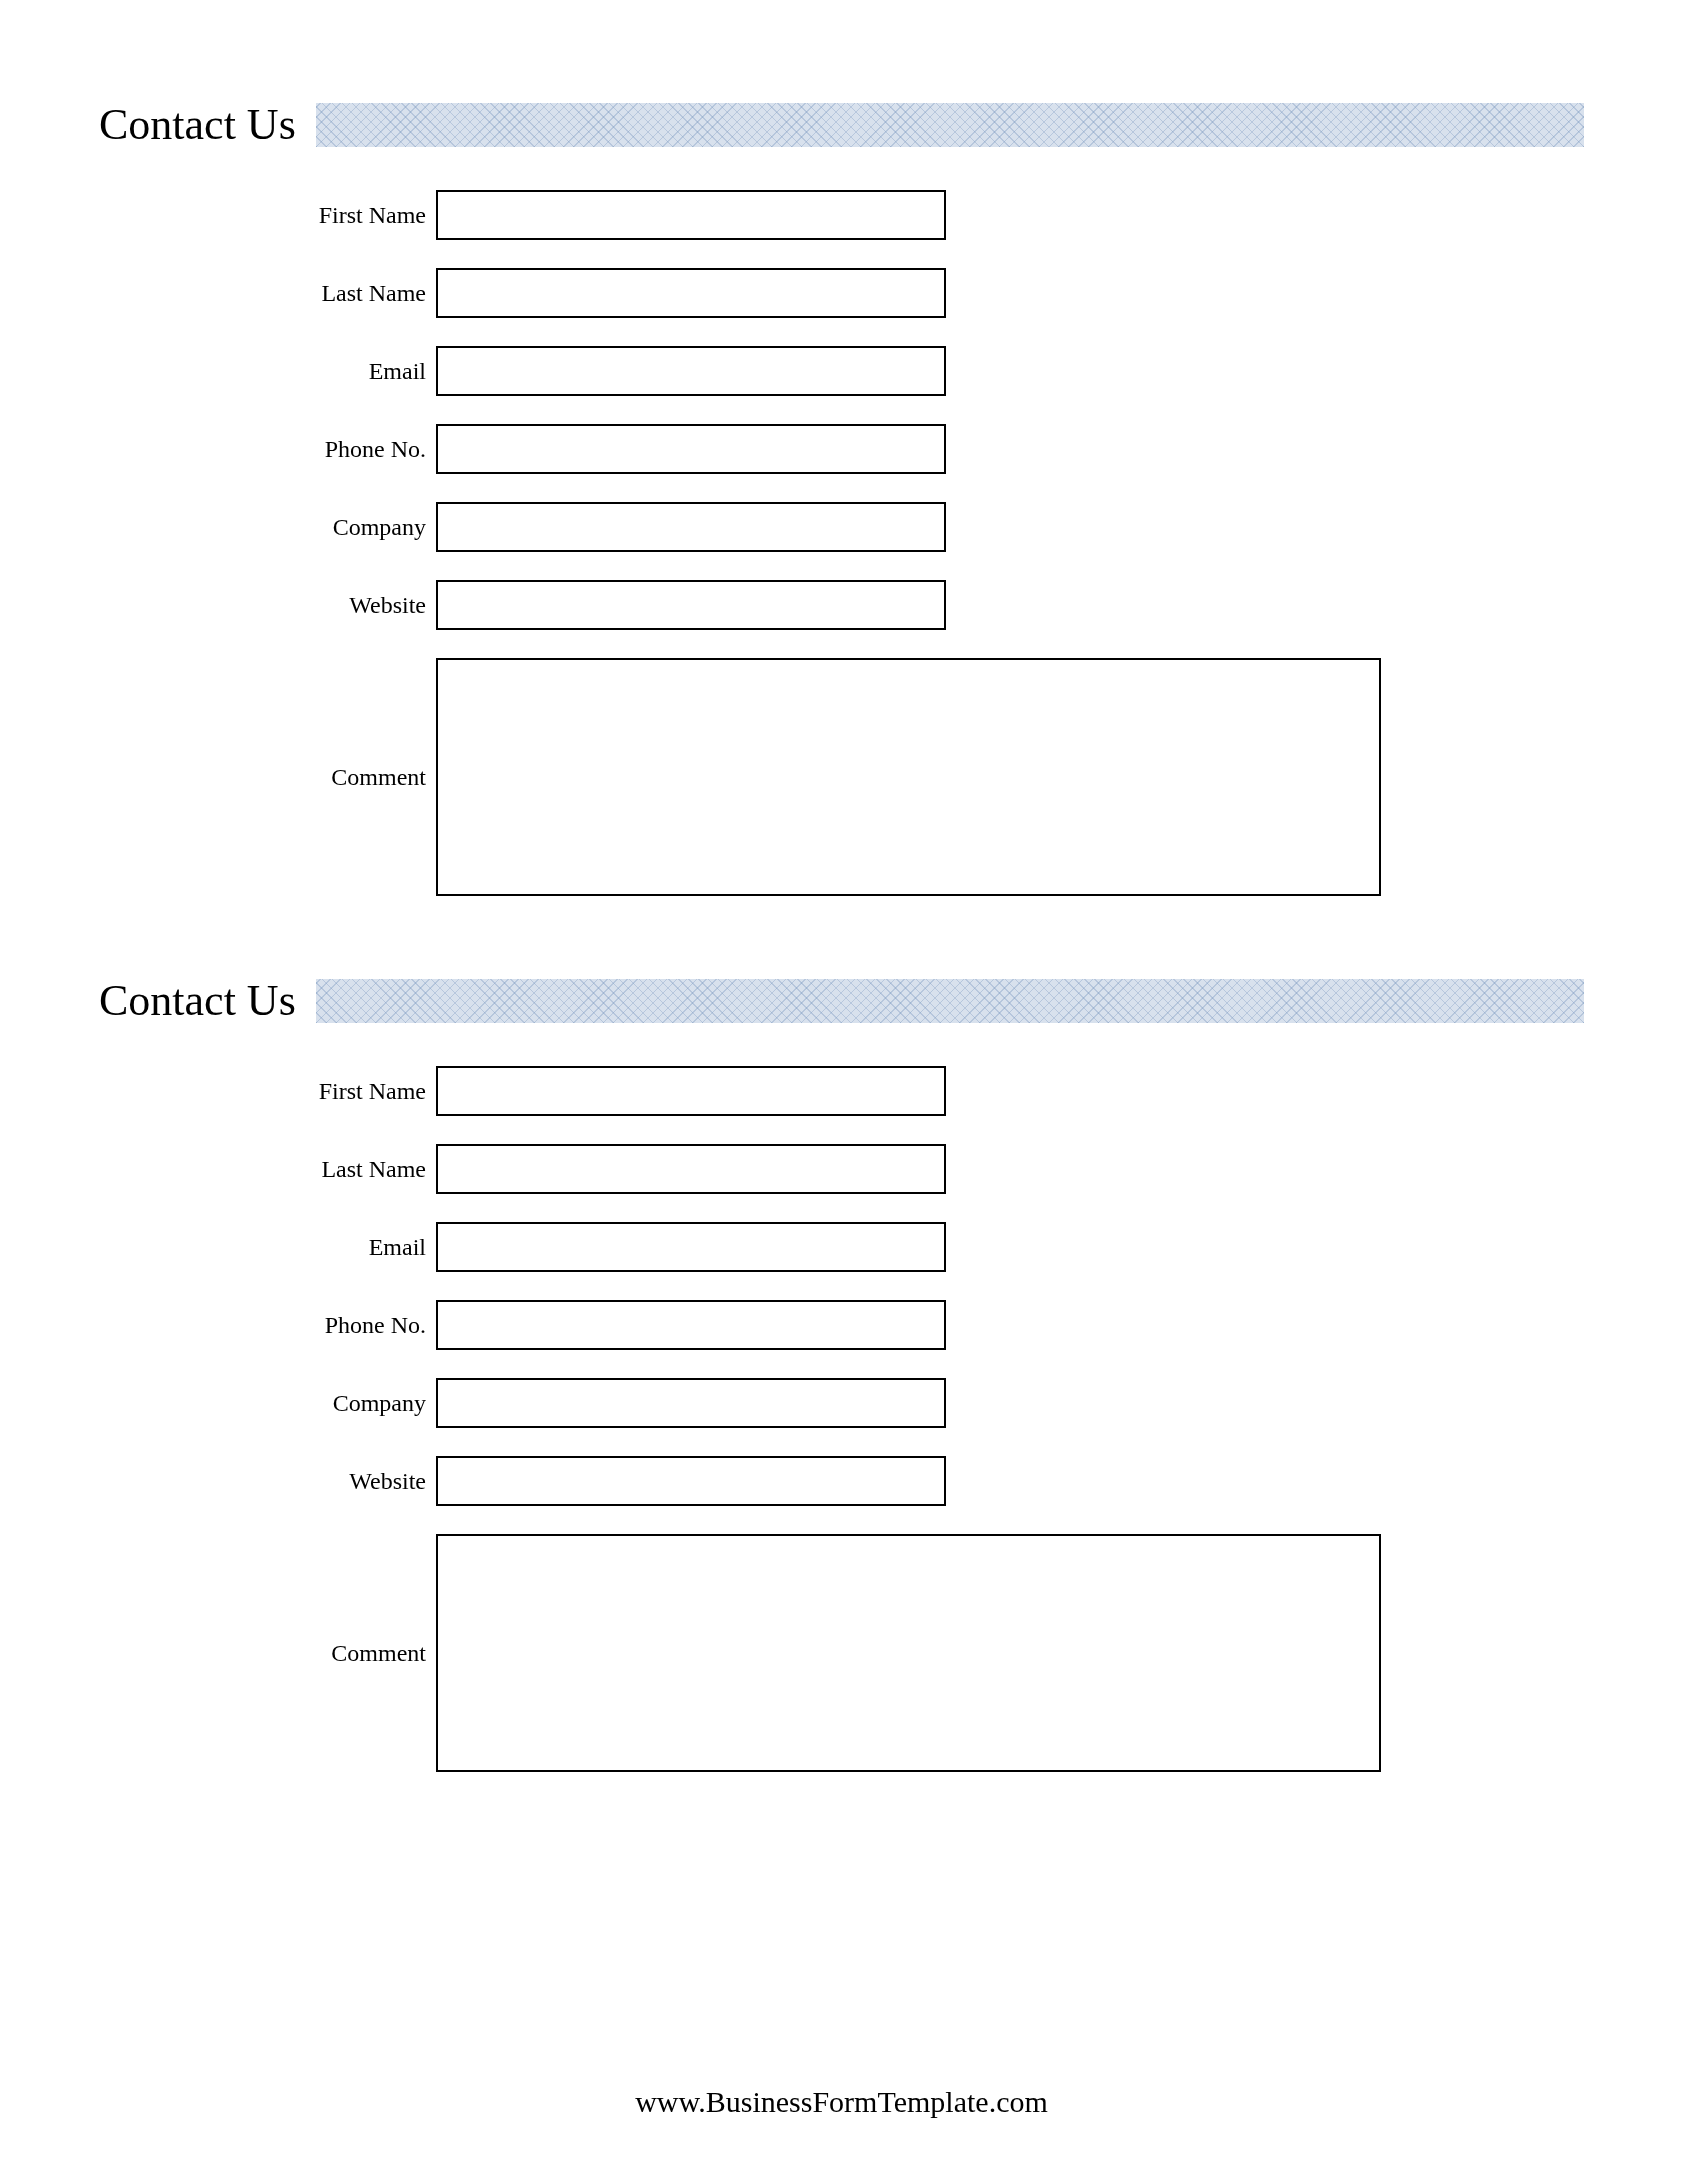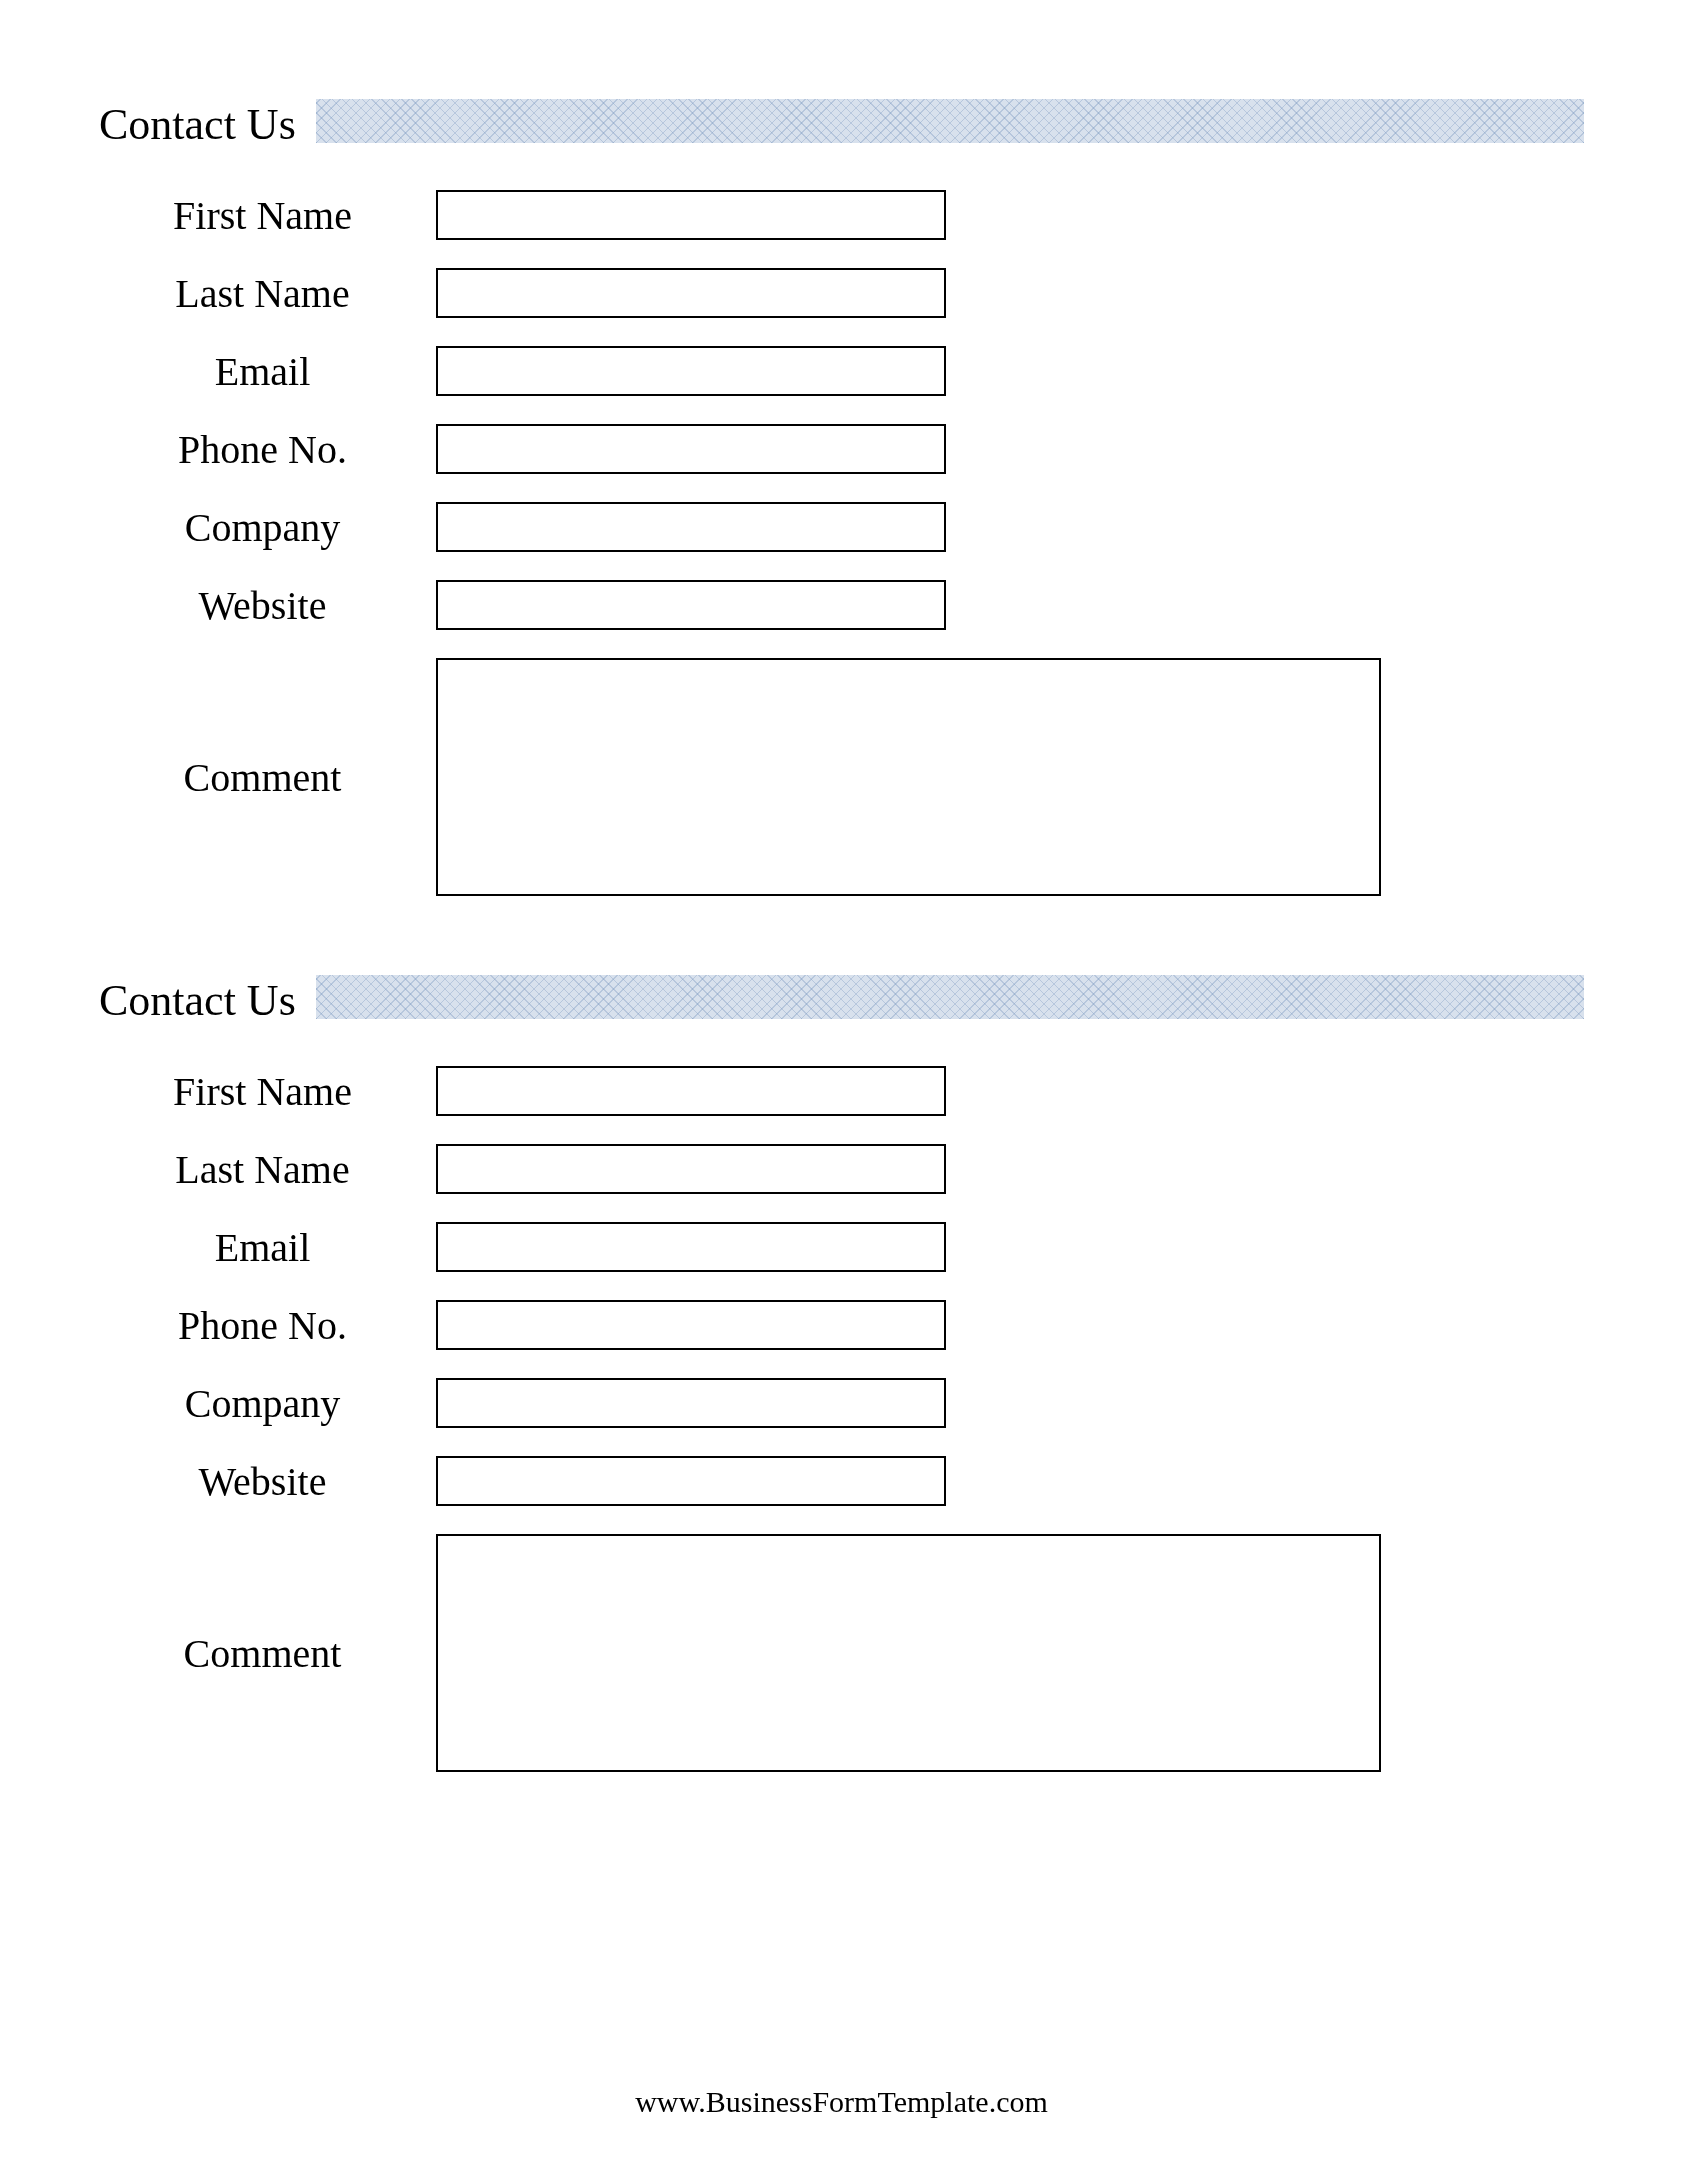--- a/index.html
+++ b/index.html
@@ -13,21 +13,21 @@
       background: #ffffff;
       font-family: "Times New Roman", Times, serif;
       position: relative;
       padding: 99px 99px 0 99px;
     }
     .form-section {
       margin-bottom: 79px;
     }
     .header-row {
       display: flex;
-      align-items: flex-start;
+      align-items: center;
       margin-bottom: 40px;
     }
     .form-title {
       font-size: 44px;
       font-weight: normal;
       color: #000;
       margin-right: 20px;
       white-space: nowrap;
     }
     .pattern-bar {
@@ -38,22 +38,22 @@
         repeating-linear-gradient(45deg, rgba(120,150,190,0.35) 0, rgba(120,150,190,0.35) 1px, transparent 1px, transparent 7px),
         repeating-linear-gradient(-45deg, rgba(120,150,190,0.35) 0, rgba(120,150,190,0.35) 1px, transparent 1px, transparent 7px);
     }
     .field-row {
       display: flex;
       align-items: center;
       margin-bottom: 28px;
     }
     .field-label {
       width: 337px;
-      text-align: center;
-      font-size: 40px;
+      text-align: right;
+      font-size: 24px;
       color: #000;
       padding-right: 10px;
     }
     .field-input {
       width: 510px;
       height: 50px;
       border: 2px solid #000;
       background: #fff;
       font-size: 26px;
       padding: 4px 8px;

